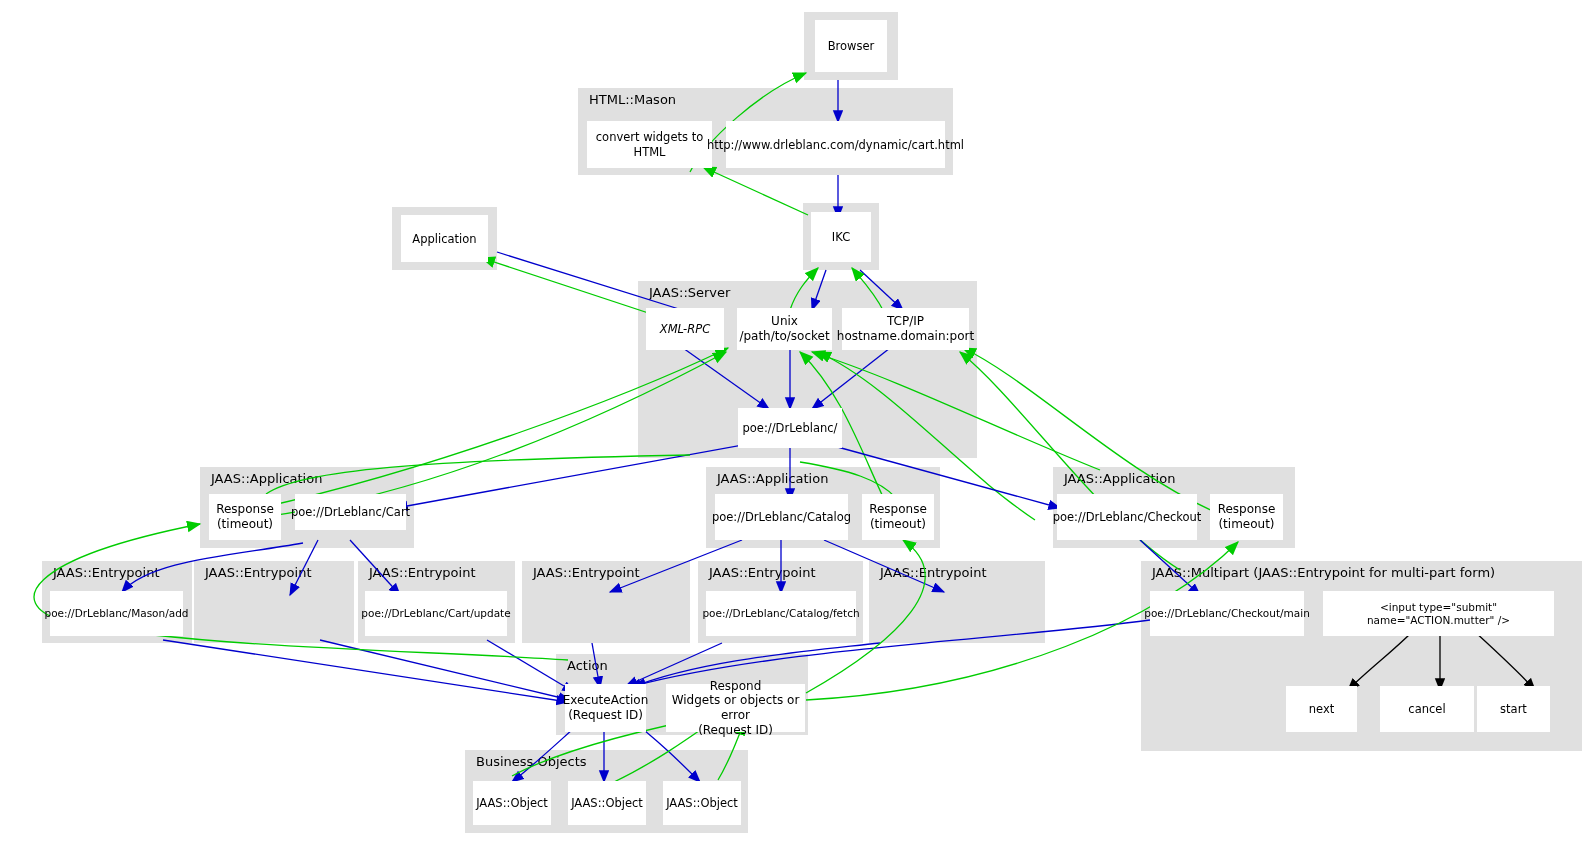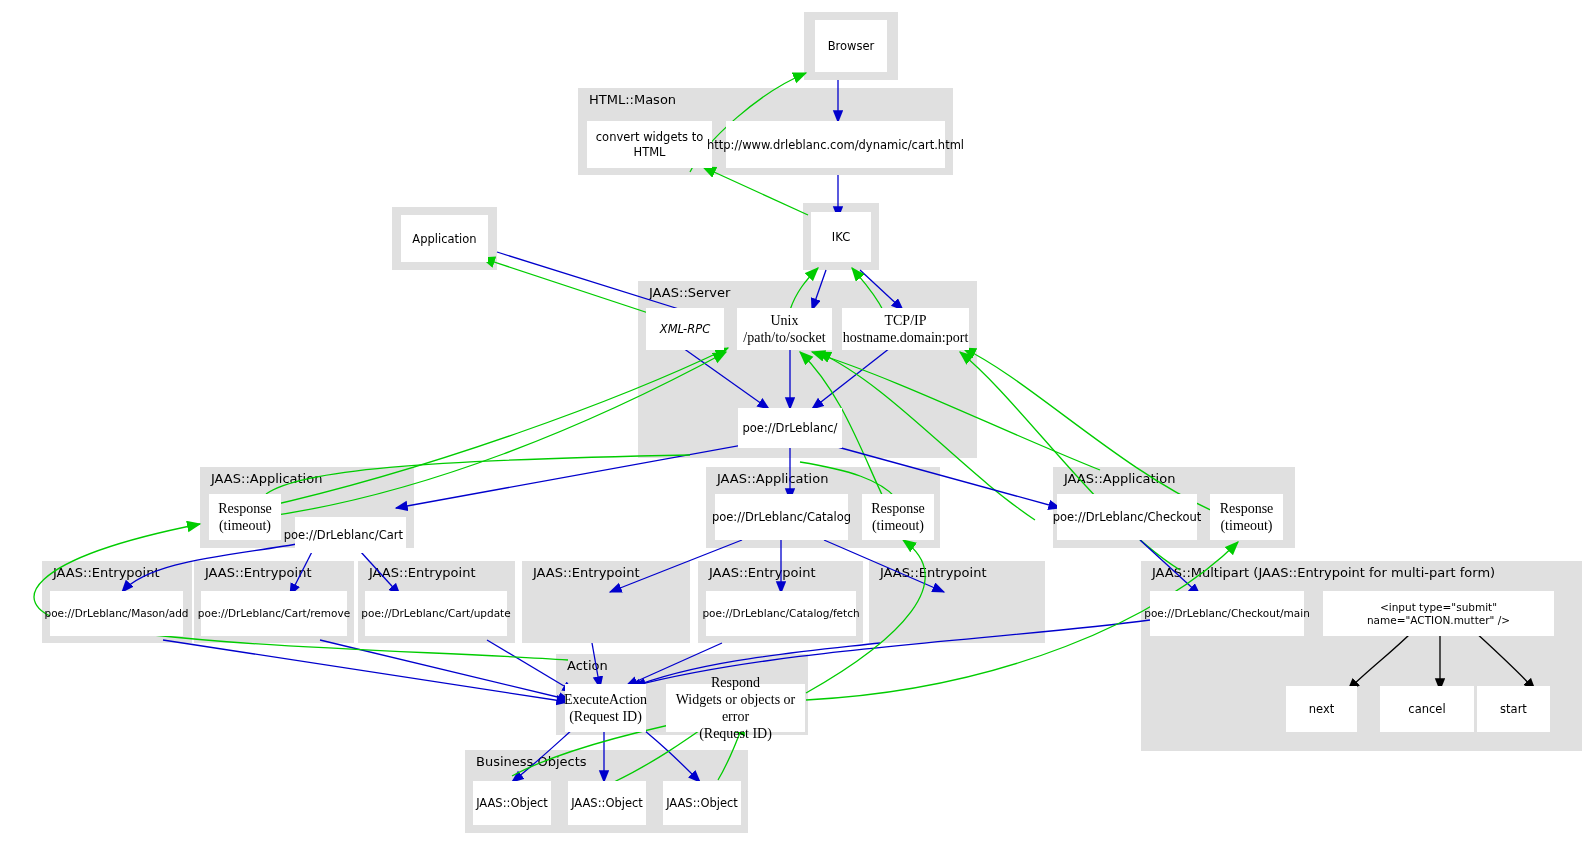--- a/index.html
+++ b/index.html
@@ -4,21 +4,21 @@
 <style>
   html,body{margin:0;padding:0;background:#ffffff;}
   body{font-family:"DejaVu Sans","Liberation Sans",sans-serif;}
   #canvas{position:relative;width:1594px;height:861px;background:#ffffff;overflow:hidden;}
   svg.edges{position:absolute;left:0;top:0;width:1594px;height:861px;pointer-events:none;}
   .cluster{position:absolute;background:#e0e0e0;box-sizing:border-box;}
   .cluster > .clabel{position:absolute;left:11px;top:4px;font-size:13px;color:#000;white-space:nowrap;}
   .node{position:absolute;background:#ffffff;box-sizing:border-box;display:flex;
         align-items:center;justify-content:center;text-align:center;
         font-size:11.5px;color:#000;line-height:1.22;padding:18px 3px;}
-  .node.sm{font-size:14px;font-family:Liberation Serif, serif;}
+  .node.sm{font-size:12px;}
   .node.tiny{font-size:10.5px;}
   .nlines{white-space:pre-line;}
 </style>
 </head>
 <body>
 
 <div id="canvas">
 
   <div class="cluster" style="left:804px;top:12px;width:94px;height:68px;">
     <span class="clabel"></span>
@@ -203,21 +203,21 @@
   </div>
 
   <div class="node" style="left:738px;top:408px;width:104px;height:40px;">
     <span class="nlines">poe://DrLeblanc/</span>
   </div>
 
   <div class="node sm" style="left:209px;top:494px;width:72px;height:46px;">
     <span class="nlines">Response
 (timeout)</span>
   </div>
-  <div class="node" style="left:295px;top:517px;width:111px;height:28px;justify-content:flex-end;">
+  <div class="node" style="left:295px;top:494px;width:111px;height:28px;">
     <span class="nlines">poe://DrLeblanc/Cart</span>
   </div>
 
   <div class="node" style="left:715px;top:494px;width:133px;height:46px;align-items:center;">
     <span class="nlines">poe://DrLeblanc/Catalog</span>
   </div>
   <div class="node sm" style="left:862px;top:494px;width:72px;height:46px;">
     <span class="nlines">Response
 (timeout)</span>
   </div>
@@ -225,23 +225,20 @@
   <div class="node" style="left:1057px;top:494px;width:140px;height:46px;">
     <span class="nlines">poe://DrLeblanc/Checkout</span>
   </div>
   <div class="node sm" style="left:1210px;top:494px;width:73px;height:46px;">
     <span class="nlines">Response
 (timeout)</span>
   </div>
 
   <div class="node tiny" style="left:50px;top:591px;width:133px;height:45px;">
     <span class="nlines">poe://DrLeblanc/Mason/add</span>
-  </div>
-  <div class="node tiny" style="left:201px;top:591px;width:146px;height:45px;">
-    <span class="nlines">poe://DrLeblanc/Cart/remove</span>
   </div>
   <div class="node tiny" style="left:365px;top:591px;width:142px;height:45px;">
     <span class="nlines">poe://DrLeblanc/Cart/update</span>
   </div>
   <div class="node tiny" style="left:706px;top:591px;width:150px;height:45px;">
     <span class="nlines">poe://DrLeblanc/Catalog/fetch</span>
   </div>
 
   <div class="node tiny" style="left:1150px;top:591px;width:154px;height:45px;">
     <span class="nlines">poe://DrLeblanc/Checkout/main</span>

